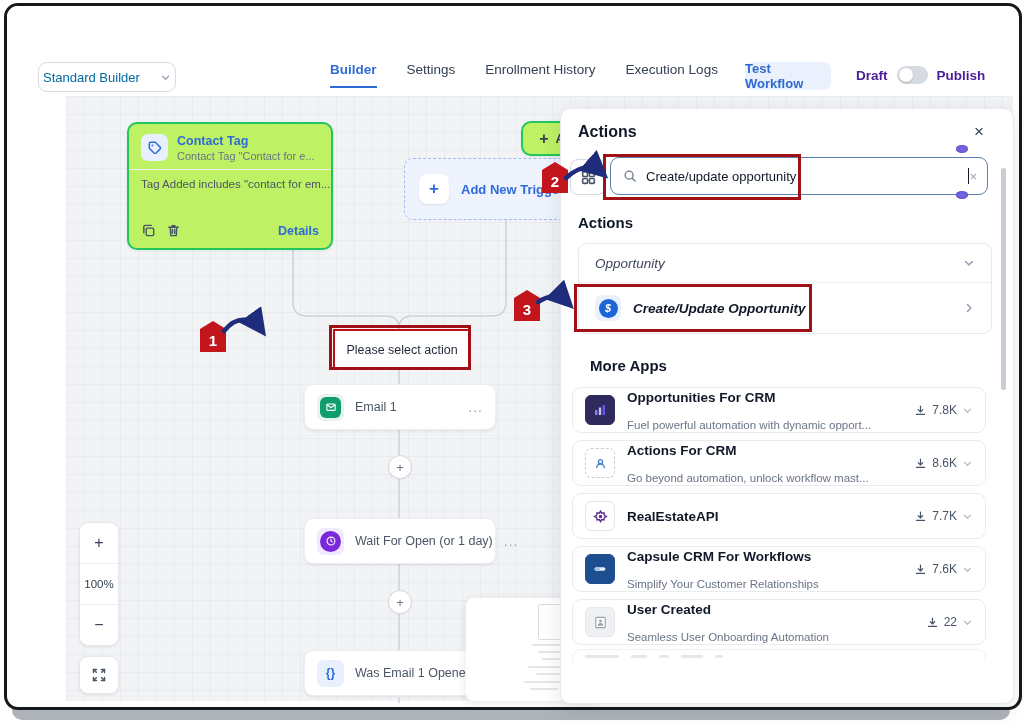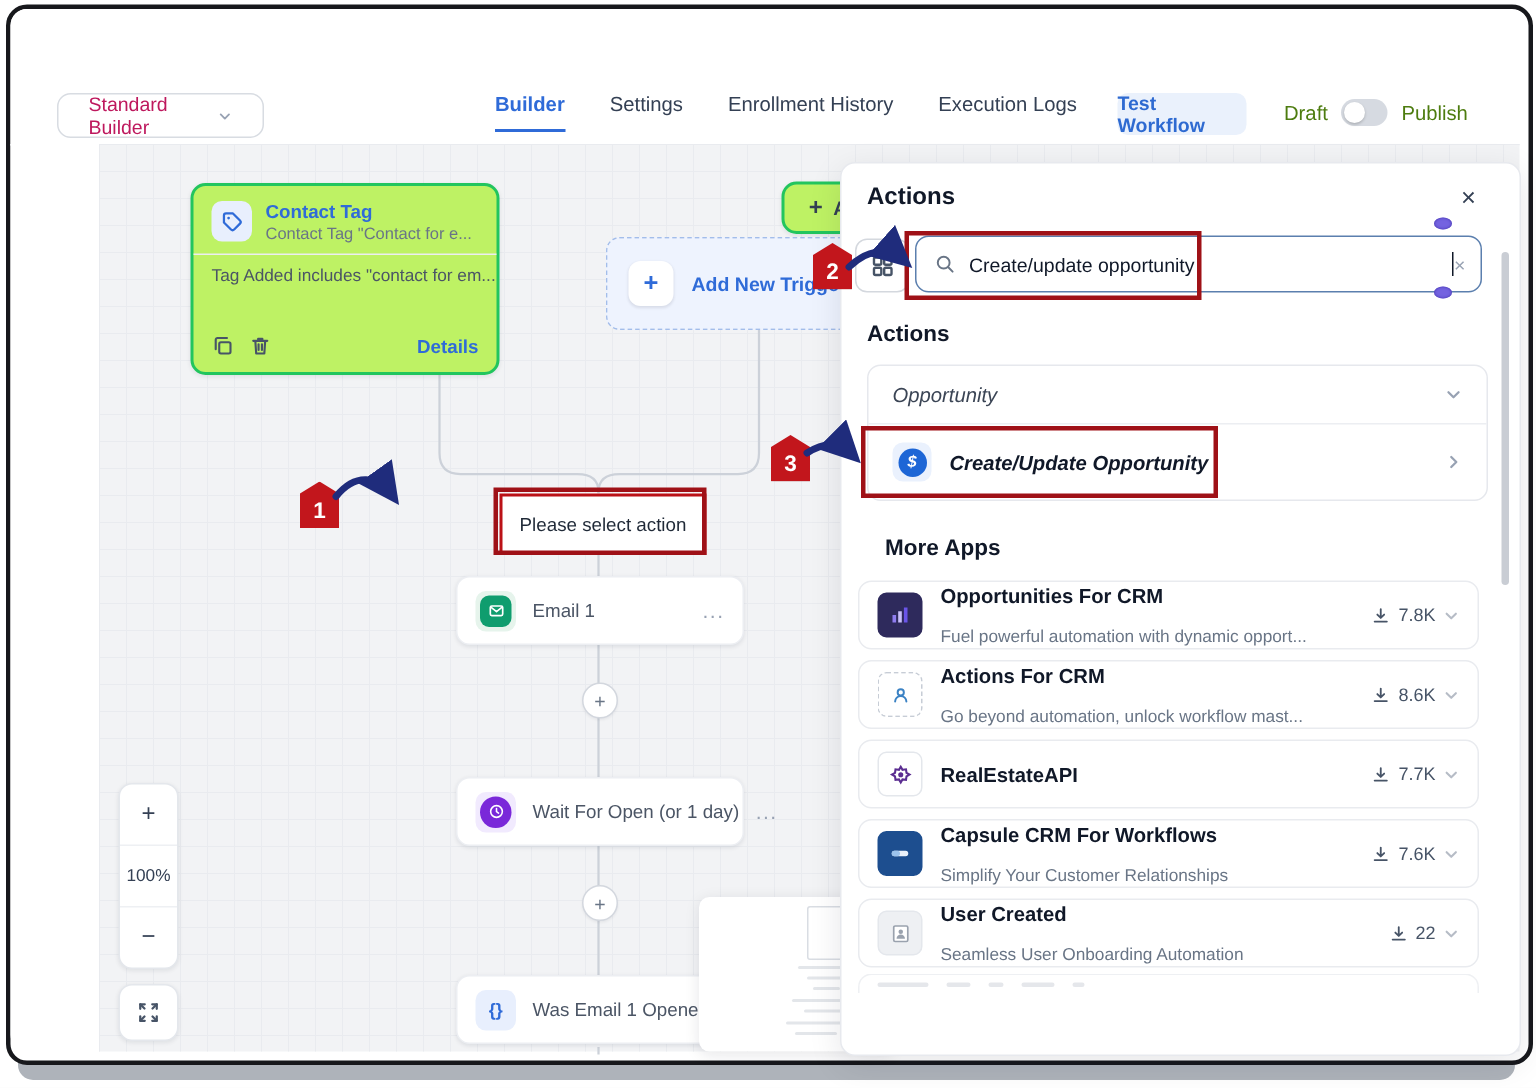--- a/index.html
+++ b/index.html
@@ -18,27 +18,27 @@
   .title{font-size:14.5px;color:#101828;}
   .hdr-right{left:762px;top:18px;display:flex;align-items:center;gap:10px;}
   .avatar{width:27px;height:27px;border-radius:50%;background:linear-gradient(180deg,#e9e2d6 0%,#d9cdbb 30%,#c8b59a 45%,#23303f 62%,#1b2634 100%);position:relative;overflow:hidden;box-shadow:0 0 0 1px #e3e6ea;}
   .avatar:before{content:"";position:absolute;left:8px;top:4px;width:11px;height:11px;border-radius:50%;background:#7b4a2e;}
   .avatar:after{content:"";position:absolute;left:10px;top:15px;width:7px;height:8px;background:#f3f4f6;clip-path:polygon(0 0,100% 0,50% 100%);}
   .icon-btn{width:32px;height:32px;border:1px solid #e1e4e9;border-radius:8px;background:#fff;display:flex;align-items:center;justify-content:center;box-shadow:0 1px 2px rgba(16,24,40,.05);cursor:pointer;}
   .saved{display:flex;align-items:center;gap:6px;color:#5b6472;font-size:13px;margin-left:4px;}
 
   
   .tbar{left:7px;top:56px;width:1006px;height:40px;background:#fff;border-bottom:1px solid #e9ebef;z-index:2;}
-  .builder-select{left:38px;top:62px;width:138px;height:30px;border:1px solid #d8dce2;border-radius:9px;background:#fff;display:flex;align-items:center;justify-content:space-between;padding:0 20px;box-sizing:border-box;font-size:13px;color:#be185d;cursor:pointer;z-index:3;}
+  .builder-select{left:38px;top:62px;width:138px;height:30px;border:1px solid #d8dce2;border-radius:9px;background:#fff;display:flex;align-items:center;justify-content:space-between;padding:0 4px;box-sizing:border-box;font-size:13px;color:#0369a1;cursor:pointer;z-index:3;}
   .tabs{left:330px;top:62px;display:flex;gap:30px;z-index:3;}
   .tab{font-size:13.5px;color:#344054;padding-bottom:9px;cursor:pointer;white-space:nowrap;}
   .tab.active{color:#2f6bd8;font-weight:700;border-bottom:2.5px solid #2f6bd8;}
   .test-btn{left:745px;top:62px;width:86px;height:28px;background:#eaf1fc;border-radius:7px;color:#2e6ad1;font-size:13px;font-weight:700;display:flex;align-items:center;justify-content:center;cursor:pointer;z-index:3;}
   .pubgrp{left:856px;top:66px;display:flex;align-items:center;gap:9px;z-index:3;}
-  .pub-label{font-size:13.5px;color:#4d7c0f;font-weight:400;}
+  .pub-label{font-size:13.5px;color:#4c1d95;font-weight:700;}
   .toggle{width:31px;height:18px;border-radius:10px;background:#d6dae1;position:relative;cursor:pointer;}
   .toggle .knob{position:absolute;left:2px;top:2px;width:14px;height:14px;border-radius:50%;background:#fff;box-shadow:0 1px 2px rgba(0,0,0,.2);}
 
   
   .rail{left:7px;top:96px;width:59px;height:605px;background:#fff;border-right:1px solid #e9ebef;z-index:2;border-radius:0 0 0 11px;}
   .rail-icon{position:absolute;left:24px;width:24px;height:24px;display:flex;align-items:center;justify-content:center;cursor:pointer;}
 
   
   .canvas{left:66px;top:96px;width:947px;height:605px;z-index:2;background:#f2f3f5;
     background-image:linear-gradient(#e9ebef 1px,transparent 1px),linear-gradient(90deg,#e9ebef 1px,transparent 1px);

